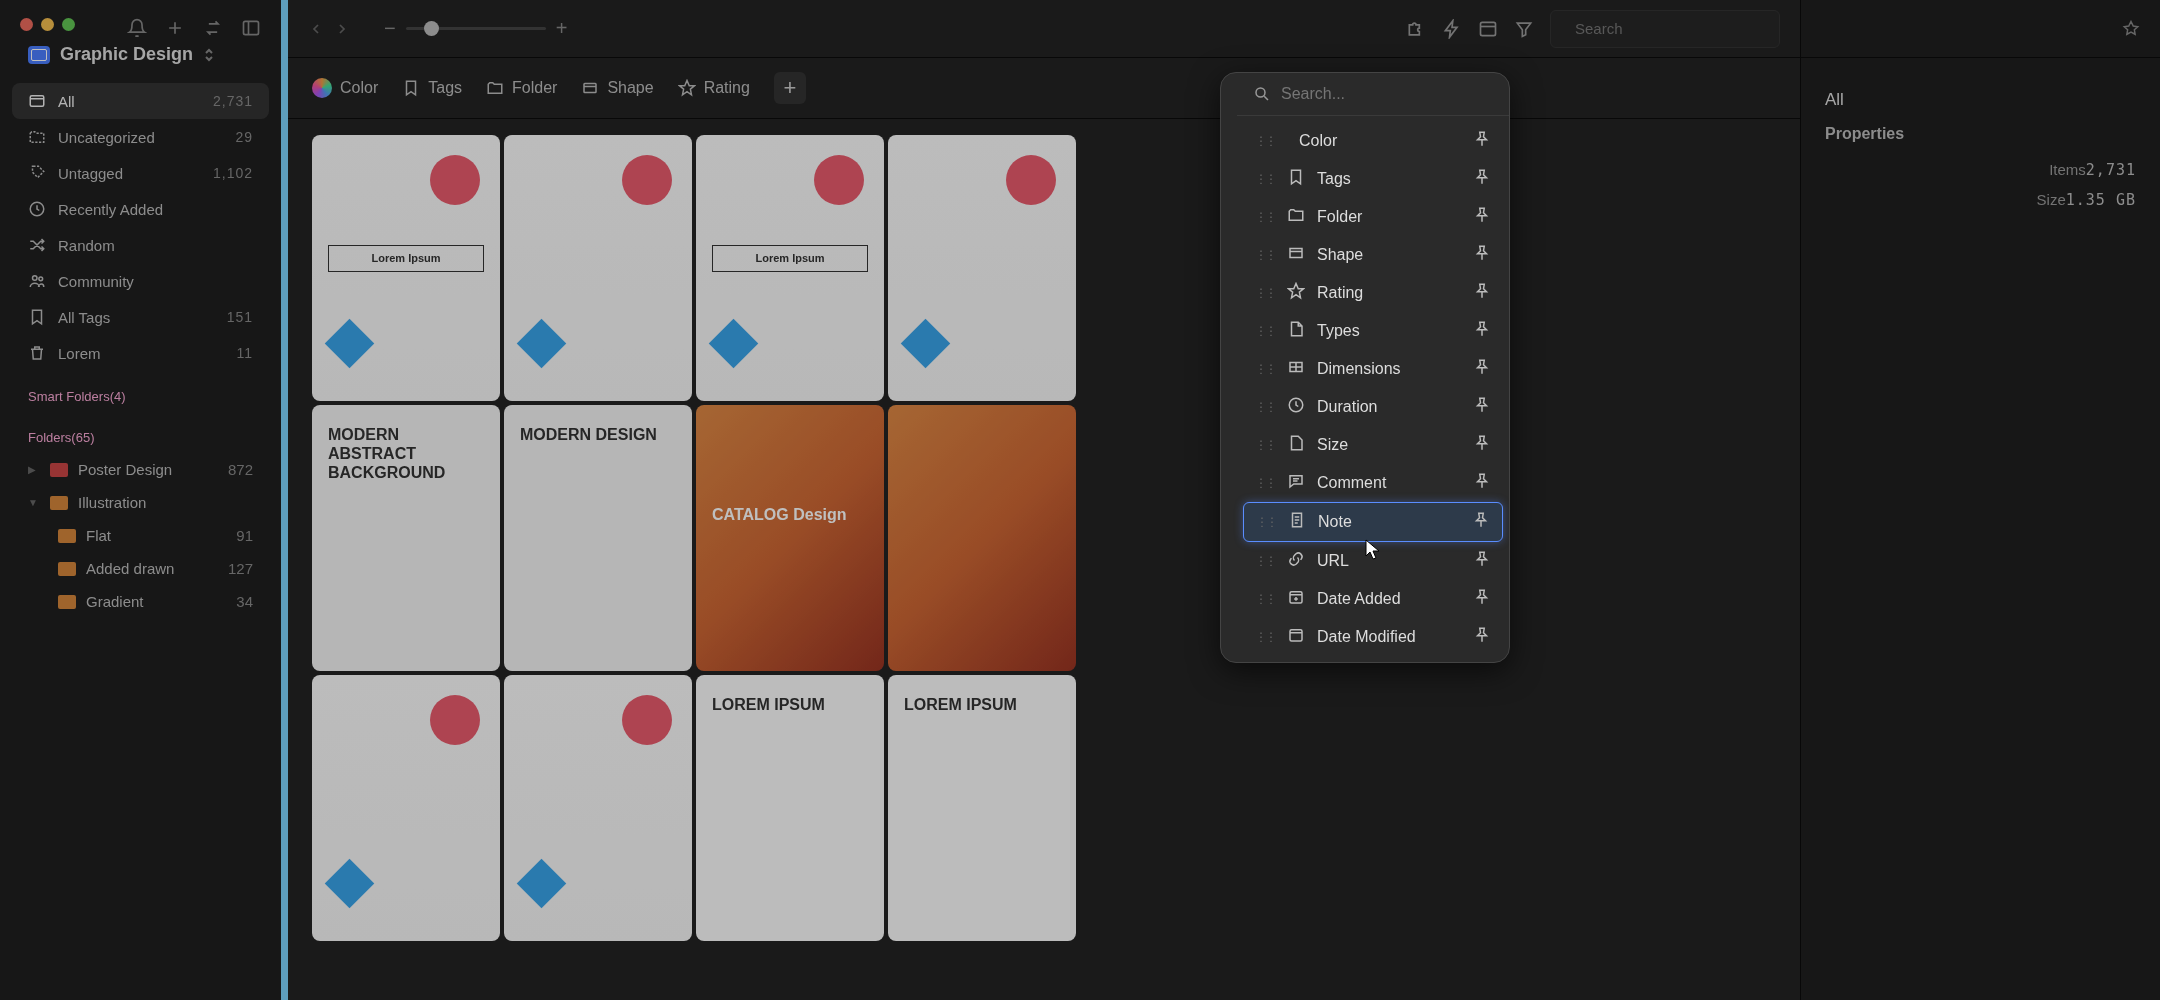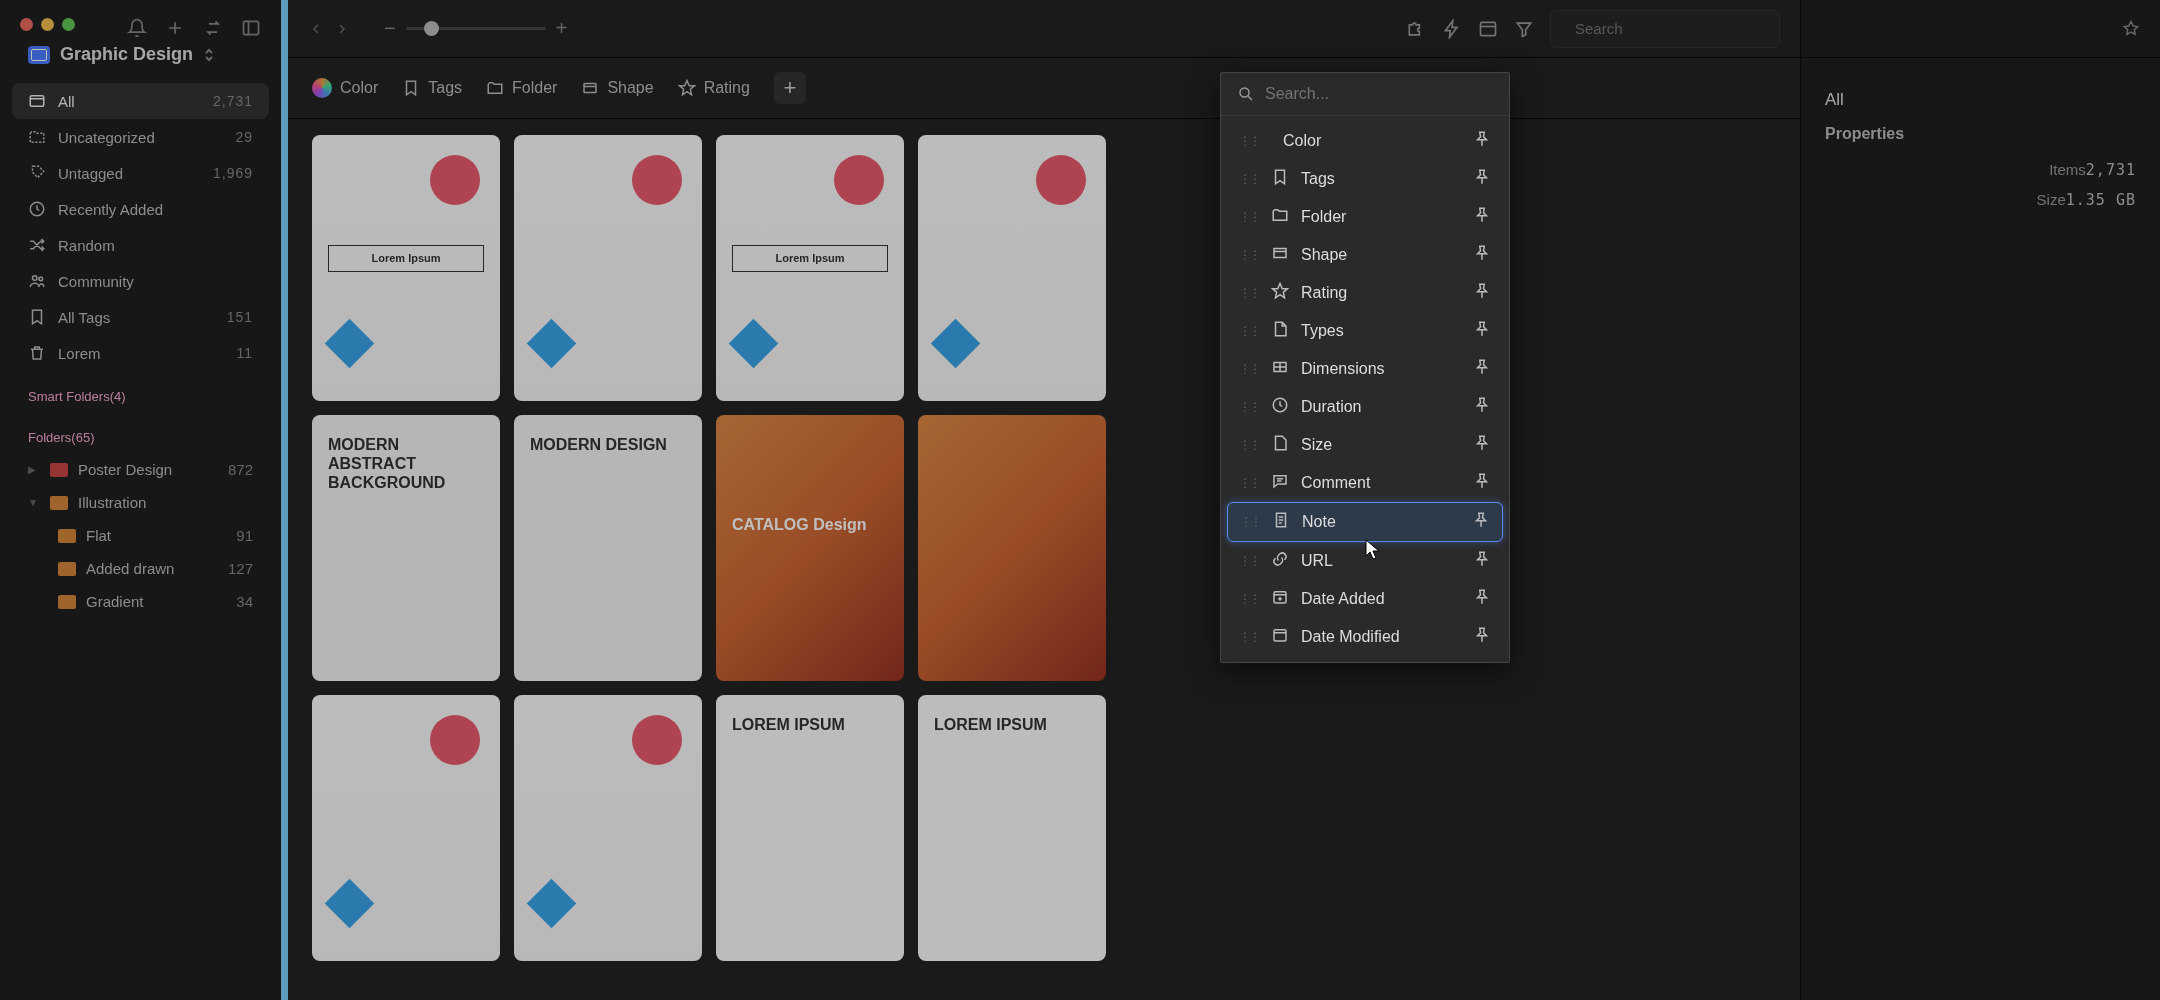--- a/index.html
+++ b/index.html
@@ -236,21 +236,21 @@
       color: #ccc;
       font-size: 22px;
       cursor: pointer;
     }
     
     
     .grid {
       padding: 16px 24px;
       display: grid;
       grid-template-columns: repeat(4, 188px);
-      gap: 14px;
+      gap: 4px;
       overflow: hidden;
     }
     .thumb {
       width: 188px;
       height: 266px;
       background: #eee;
       border-radius: 8px;
       position: relative;
       overflow: hidden;
     }
@@ -337,24 +337,25 @@
     }
     
     
     .dropdown {
       position: absolute;
       top: 72px;
       left: 932px;
       width: 290px;
       background: #2a2a2a;
       border: 1px solid #444;
-      border-radius: 2px;
+      border-radius: 16px;
       box-shadow: 0 8px 30px rgba(0,0,0,0.6);
       z-index: 100;
       overflow: hidden;
+      padding-left: 16px;
     }
     .dropdown-search {
       display: flex;
       align-items: center;
       gap: 10px;
       padding: 12px 16px;
       border-bottom: 1px solid #3a3a3a;
     }
     .dropdown-search input {
       background: transparent;
@@ -454,21 +455,21 @@
           <path d="M3 7l2-2h4l2 2h10v12H3z"></path>
         </svg>
       <span>Uncategorized</span>
       <span class="count">29</span>
     </div>
     <div class="nav-item">
       <svg viewBox="0 0 24 24" fill="none" stroke="currentColor" stroke-width="2" stroke-dasharray="3 2">
           <path d="M7 3h7l7 7-8 8-7-7V3z"></path>
         </svg>
       <span>Untagged</span>
-      <span class="count">1,969</span>
+      <span class="count">1,102</span>
     </div>
     <div class="nav-item">
       <svg viewBox="0 0 24 24" fill="none" stroke="currentColor" stroke-width="2">
           <circle cx="12" cy="12" r="9"></circle>
           <path d="M12 7v5l3 2"></path>
         </svg>
       <span>Recently Added</span>
       <span class="count"></span>
     </div>
     <div class="nav-item">

